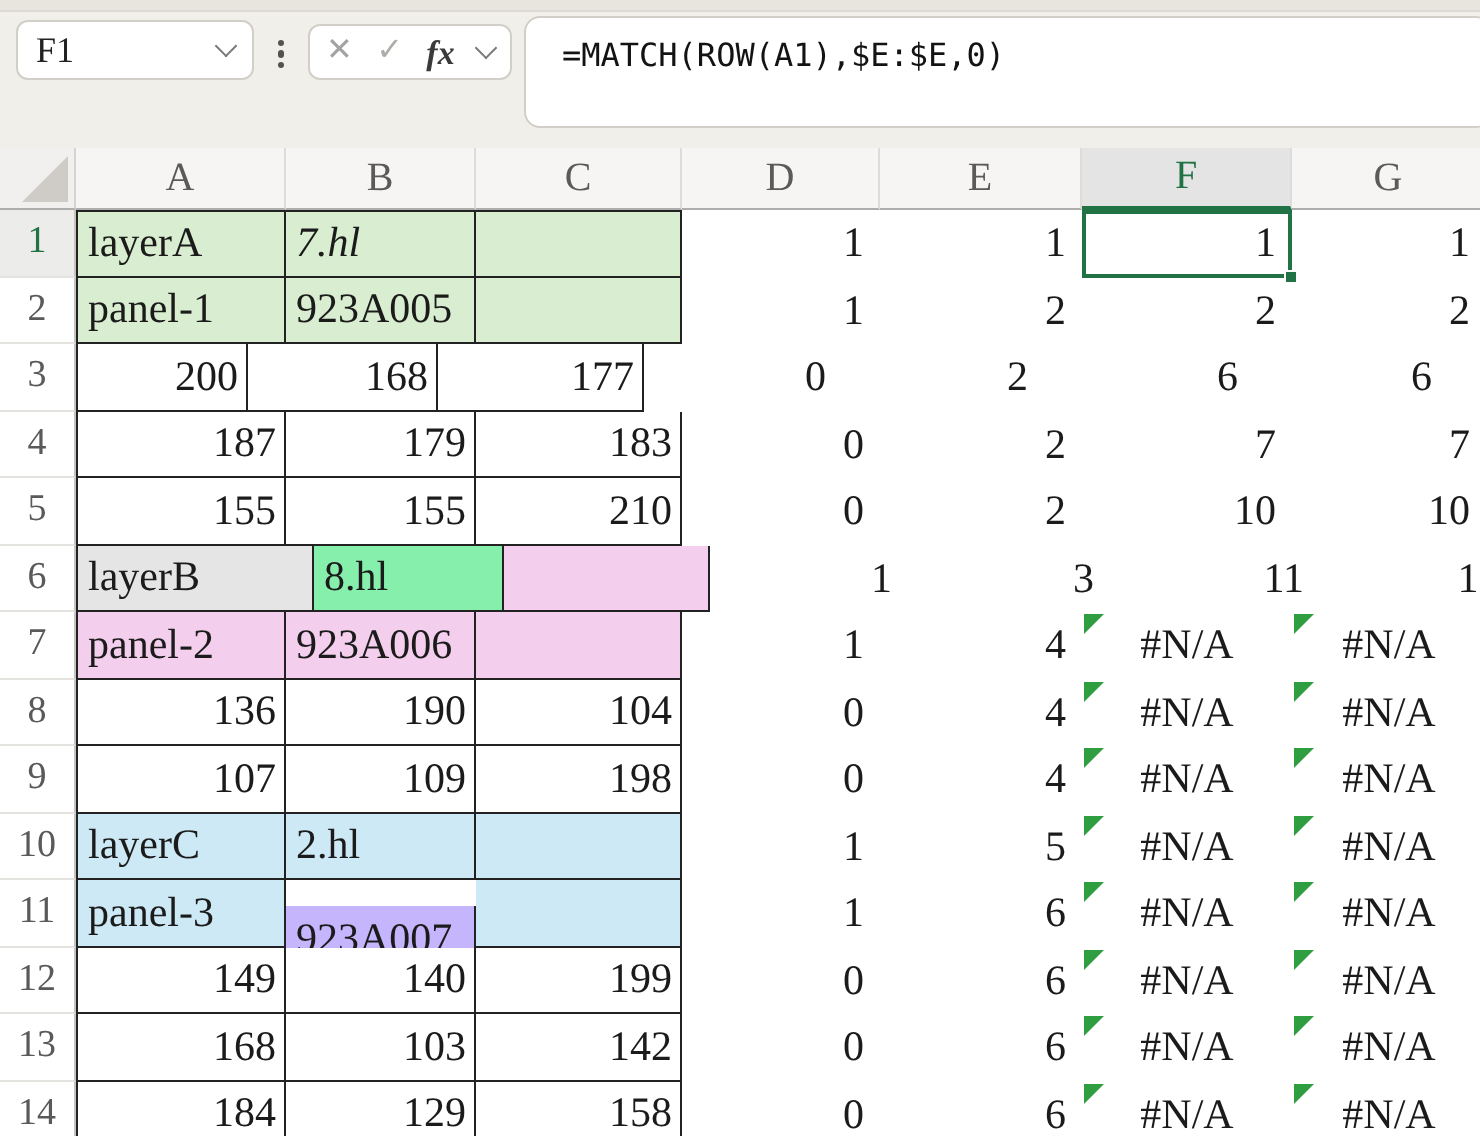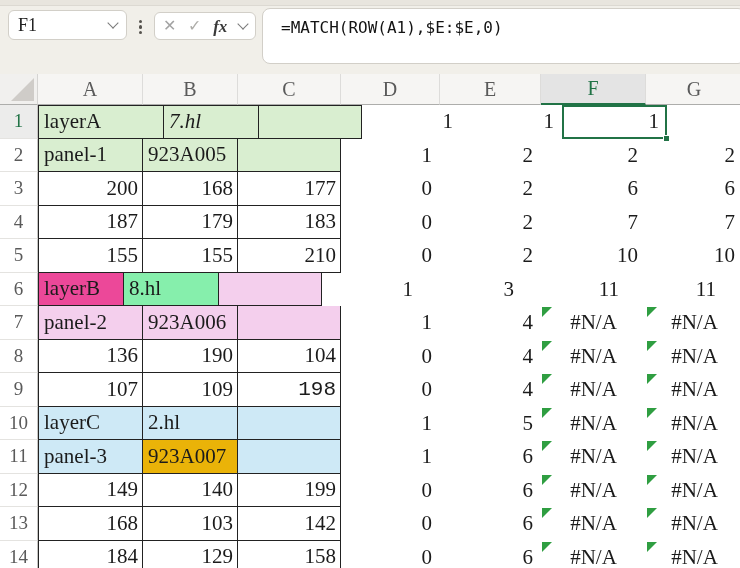--- a/index.html
+++ b/index.html
@@ -109,41 +109,41 @@
         <div class="hcell" style="width: 95px;">B</div>
         <div class="hcell" style="width: 103px;">C</div>
         <div class="hcell" style="width: 99px;">D</div>
         <div class="hcell" style="width: 101px;">E</div>
         <div class="hcell hsel" style="width: 105px; color: rgb(33, 115, 70); border-bottom: 2px solid rgb(33, 115, 70);">F</div>
         <div class="hcell" style="width: 97px;">G</div>
       </div>
     <div id="rows">
         <div class="row">
           <div class="gut gsel" style="color: rgb(33, 115, 70);">1</div>
-          <div class="cell b bl bt al" style="width: 126px; background: rgb(217, 238, 208);">layerA</div>
+          <div class="cell b bl bt al" style="width: 105px; background: rgb(217, 238, 208);">layerA</div>
           <div class="cell b bt al" style="width: 95px; background: rgb(217, 238, 208); font-style: italic;">7.hl</div>
           <div class="cell b bt" style="width: 103px; background: rgb(217, 238, 208);"></div>
           <div class="cell arw" style="width: 99px;">1</div>
           <div class="cell arw" style="width: 101px;">1</div>
           <div class="cell arw selcell" style="width: 105px;">1<div class="handle"></div></div>
           <div class="cell arw" style="width: 97px;">1</div>
         </div>
         <div class="row">
           <div class="gut">2</div>
           <div class="cell b bl al" style="width: 105px; background: rgb(217, 238, 208);">panel-1</div>
           <div class="cell b al" style="width: 95px; background: rgb(217, 238, 208);">923A005</div>
           <div class="cell b" style="width: 103px; background: rgb(217, 238, 208);"></div>
           <div class="cell arw" style="width: 99px;">1</div>
           <div class="cell arw" style="width: 101px;">2</div>
           <div class="cell arw" style="width: 105px;">2</div>
           <div class="cell arw" style="width: 97px;">2</div>
         </div>
         <div class="row">
           <div class="gut">3</div>
-          <div class="cell b bl ar" style="width: 105px;">200</div>
+          <div class="cell b bl ar" style="width: 86px;">200</div>
           <div class="cell b ar" style="width: 95px;">168</div>
           <div class="cell b ar" style="width: 103px;">177</div>
           <div class="cell arw" style="width: 99px;">0</div>
           <div class="cell arw" style="width: 101px;">2</div>
           <div class="cell arw" style="width: 105px;">6</div>
           <div class="cell arw" style="width: 97px;">6</div>
         </div>
         <div class="row">
           <div class="gut">4</div>
           <div class="cell b bl ar" style="width: 105px;">187</div>
@@ -159,21 +159,21 @@
           <div class="cell b bl ar" style="width: 105px;">155</div>
           <div class="cell b ar" style="width: 95px;">155</div>
           <div class="cell b ar" style="width: 103px;">210</div>
           <div class="cell arw" style="width: 99px;">0</div>
           <div class="cell arw" style="width: 101px;">2</div>
           <div class="cell arw" style="width: 105px;">10</div>
           <div class="cell arw" style="width: 97px;">10</div>
         </div>
         <div class="row">
           <div class="gut">6</div>
-          <div class="cell b bl al" style="width: 86px; background: #ec4899;">layerB</div>
+          <div class="cell b bl al" style="width: 119px; background: #e5e5e5;">layerB</div>
           <div class="cell b al" style="width: 95px; background: #86efac;">8.hl</div>
           <div class="cell b" style="width: 103px; background: rgb(244, 207, 237);"></div>
           <div class="cell arw" style="width: 99px;">1</div>
           <div class="cell arw" style="width: 101px;">3</div>
           <div class="cell arw" style="width: 105px;">11</div>
           <div class="cell arw" style="width: 97px;">11</div>
         </div>
         <div class="row">
           <div class="gut">7</div>
           <div class="cell b bl al" style="width: 105px; background: rgb(244, 207, 237);">panel-2</div>
@@ -191,40 +191,40 @@
           <div class="cell b ar" style="width: 103px;">104</div>
           <div class="cell arw" style="width: 99px;">0</div>
           <div class="cell arw" style="width: 101px;">4</div>
           <div class="cell ac" style="width: 105px;"><div class="etri"></div>#N/A</div>
           <div class="cell ac" style="width: 97px;"><div class="etri"></div>#N/A</div>
         </div>
         <div class="row">
           <div class="gut">9</div>
           <div class="cell b bl ar" style="width: 105px;">107</div>
           <div class="cell b ar" style="width: 95px;">109</div>
-          <div class="cell b ar" style="width: 103px; font-family: Liberation Mono, monospace;">198</div>
+          <div class="cell b ar" style="width: 103px;">198</div>
           <div class="cell arw" style="width: 99px;">0</div>
           <div class="cell arw" style="width: 101px;">4</div>
           <div class="cell ac" style="width: 105px;"><div class="etri"></div>#N/A</div>
           <div class="cell ac" style="width: 97px;"><div class="etri"></div>#N/A</div>
         </div>
         <div class="row">
           <div class="gut">10</div>
           <div class="cell b bl al" style="width: 105px; background: rgb(206, 233, 246);">layerC</div>
           <div class="cell b al" style="width: 95px; background: rgb(206, 233, 246);">2.hl</div>
           <div class="cell b" style="width: 103px; background: rgb(206, 233, 246);"></div>
           <div class="cell arw" style="width: 99px;">1</div>
           <div class="cell arw" style="width: 101px;">5</div>
           <div class="cell ac" style="width: 105px;"><div class="etri"></div>#N/A</div>
           <div class="cell ac" style="width: 97px;"><div class="etri"></div>#N/A</div>
         </div>
         <div class="row">
           <div class="gut">11</div>
           <div class="cell b bl al" style="width: 105px; background: rgb(206, 233, 246);">panel-3</div>
-          <div class="cell b al" style="width: 95px; background: #eab308;">923A007</div>
+          <div class="cell b al" style="width: 95px; background: #c4b5fd; margin-top: 13px;">923A007</div>
           <div class="cell b" style="width: 103px; background: rgb(206, 233, 246);"></div>
           <div class="cell arw" style="width: 99px;">1</div>
           <div class="cell arw" style="width: 101px;">6</div>
           <div class="cell ac" style="width: 105px;"><div class="etri"></div>#N/A</div>
           <div class="cell ac" style="width: 97px;"><div class="etri"></div>#N/A</div>
         </div>
         <div class="row">
           <div class="gut">12</div>
           <div class="cell b bl ar" style="width: 105px;">149</div>
           <div class="cell b ar" style="width: 95px;">140</div>

